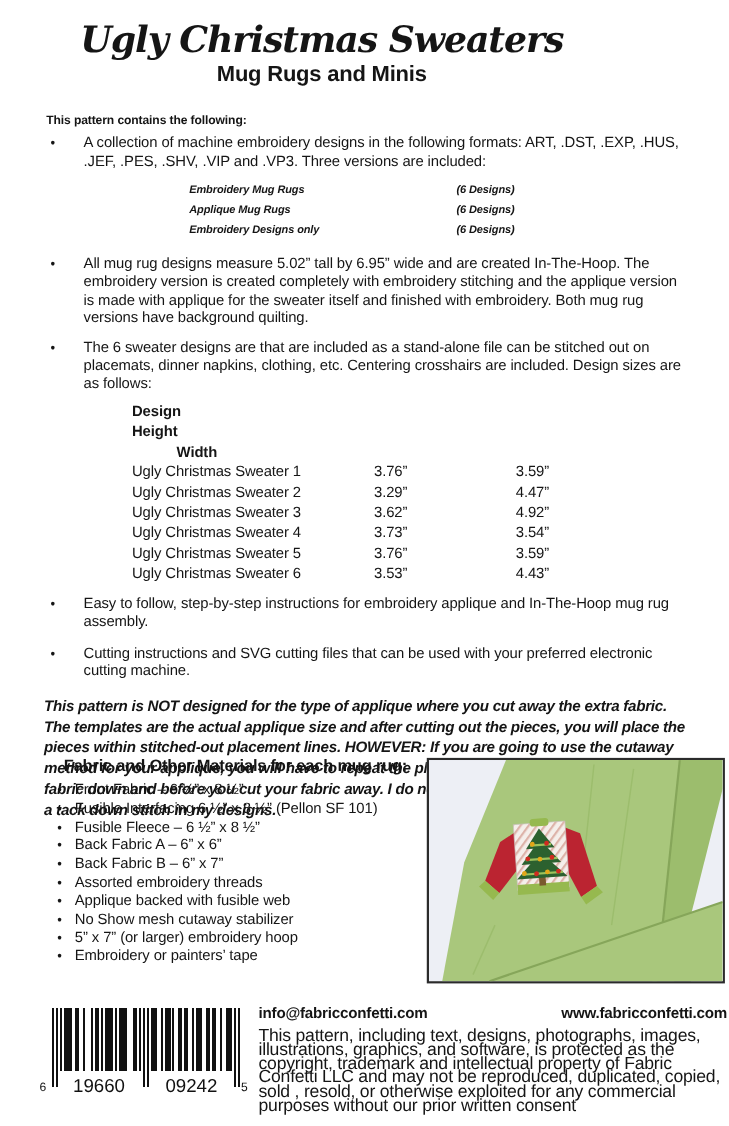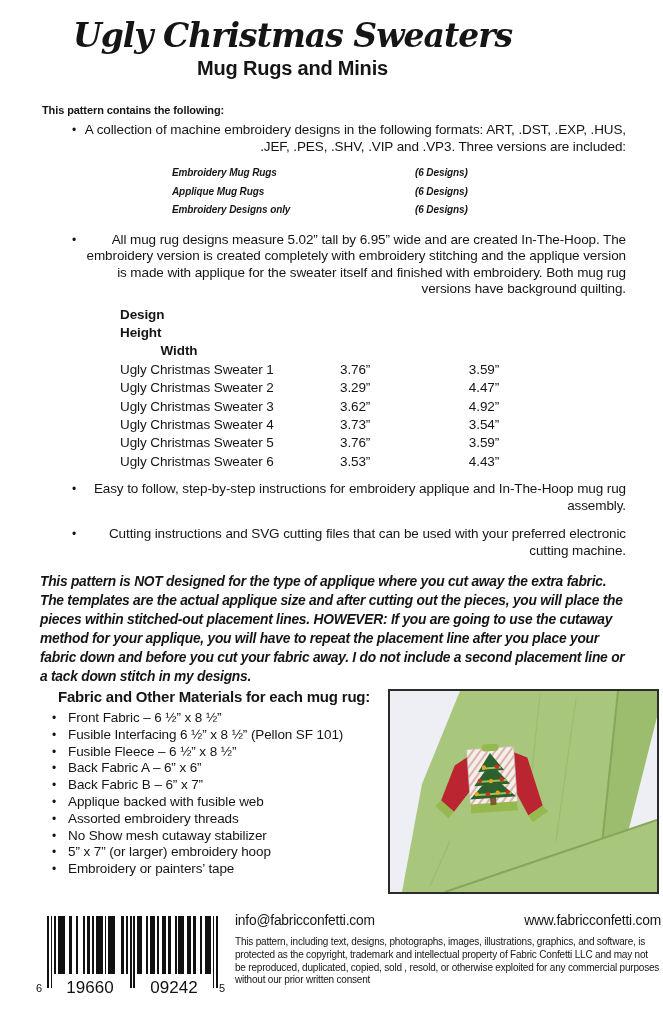--- a/index.html
+++ b/index.html
@@ -14,21 +14,21 @@
   .header{position:absolute;top:16px;left:0;width:585px;text-align:center;}
   .title{
     font-family:"DejaVu Serif", serif;font-style:italic;font-weight:bold;
     font-size:33px;line-height:40px;letter-spacing:-1px;
   }
   .subtitle{font-size:20px;font-weight:bold;line-height:23px;margin-top:1px;letter-spacing:-0.2px;}
 
   
   .main{position:absolute;top:102px;left:40px;width:586px;font-size:13.5px;line-height:16.5px;letter-spacing:-0.1px;}
   .section-heading{font-size:11px;font-weight:bold;margin:0 0 3px 2px;line-height:17px;}
-  .bullet{display:flex;margin-top:10px;text-align:right;}
+  .bullet{display:flex;margin-top:10px;}
   .bullet.first{margin-top:0;}
   .bullet::before{content:"•";flex:0 0 36px;padding-left:6px;box-sizing:border-box;font-size:12px;}
   .bullet-text{flex:1;}
 
   .versions{margin:9px 0 0 132px;font-weight:bold;font-style:italic;font-size:10px;line-height:18.5px;}
   .version-row{display:flex;}
   .version-name{width:243px;}
 
   .size-table{margin:8px 0 0 80px;line-height:18.4px;}
   .trow{display:flex;}
@@ -53,22 +53,22 @@
   .photo{
     position:absolute;left:348px;top:1px;width:267px;height:201px;
     border:2px solid #2b2b2b;background:#edeff5;
   }
   .photo svg{display:block;}
 
   
   .footer{position:absolute;top:906px;left:35px;width:626px;display:flex;}
   .barcode-wrap{flex:0 0 200px;padding-top:10px;}
   .footer-right{flex:1;max-width:426px;}
-  .addresses{display:flex;justify-content:space-between;font-weight:normal;font-size:13.8px;margin-top:7px;letter-spacing:-0.2px;}
-  .legal{margin-top:8px;font-size:10px;line-height:12.8px;letter-spacing:-0.2px;}
+  .addresses{display:flex;justify-content:space-between;font-weight:bold;font-size:13.8px;margin-top:7px;letter-spacing:-0.2px;}
+  .legal{margin-top:8px;font-size:16px;line-height:12.8px;letter-spacing:-0.2px;}
   .copyright-line{font-size:10.4px;line-height:12.8px;letter-spacing:-0.2px;}
   .bc-text{font-family:"Liberation Sans", sans-serif;fill:#111;}
 </style>
 </head>
 <body>
 
 <div class="page">
 
   <div class="header">
     <div class="title">Ugly Christmas Sweaters</div>
@@ -94,20 +94,23 @@
       <div class="version-row">
         <span class="version-name">Embroidery Designs only</span>
         <span class="version-count">(6 Designs)</span>
       </div>
     </div>
 
     <div class="bullet" style="margin-top:12px;">
       <div class="bullet-text">All mug rug designs measure 5.02” tall by 6.95” wide and are created In-The-Hoop. The embroidery version is created completely with embroidery stitching and the applique version is made with applique for the sweater itself and finished with embroidery. Both mug rug versions have background quilting.</div>
     </div>
 
+    <div class="bullet">
+      <div class="bullet-text">The 6 sweater designs are that are included as a stand-alone file can be stitched out on placemats, dinner napkins, clothing, etc. Centering crosshairs are included. Design sizes are as follows:</div>
+    </div>
 
     <div class="size-table">
       <div class="trow thead">
         <span class="tcell-design">Design</span>
         <span class="tcell-height">Height</span>
         <span class="tcell-width">Width</span>
       </div>
       <div class="trow">
         <span class="tcell-design">Ugly Christmas Sweater 1</span>
         <span class="tcell-height">3.76”</span>
@@ -163,24 +166,24 @@
       <div class="material-item">
           <div>Fusible Fleece – 6 ½” x 8 ½”</div>
         </div>
       <div class="material-item">
           <div>Back Fabric A – 6” x 6”</div>
         </div>
       <div class="material-item">
           <div>Back Fabric B – 6” x 7”</div>
         </div>
       <div class="material-item">
+          <div>Assorted embroidery threads</div>
+        </div>
+      <div class="material-item">
           <div>Applique backed with fusible web</div>
-        </div>
-      <div class="material-item">
-          <div>Assorted embroidery threads</div>
         </div>
       <div class="material-item">
           <div>No Show mesh cutaway stabilizer</div>
         </div>
       <div class="material-item">
           <div>5” x 7” (or larger) embroidery hoop</div>
         </div>
       <div class="material-item">
           <div>Embroidery or painters’ tape</div>
         </div>

